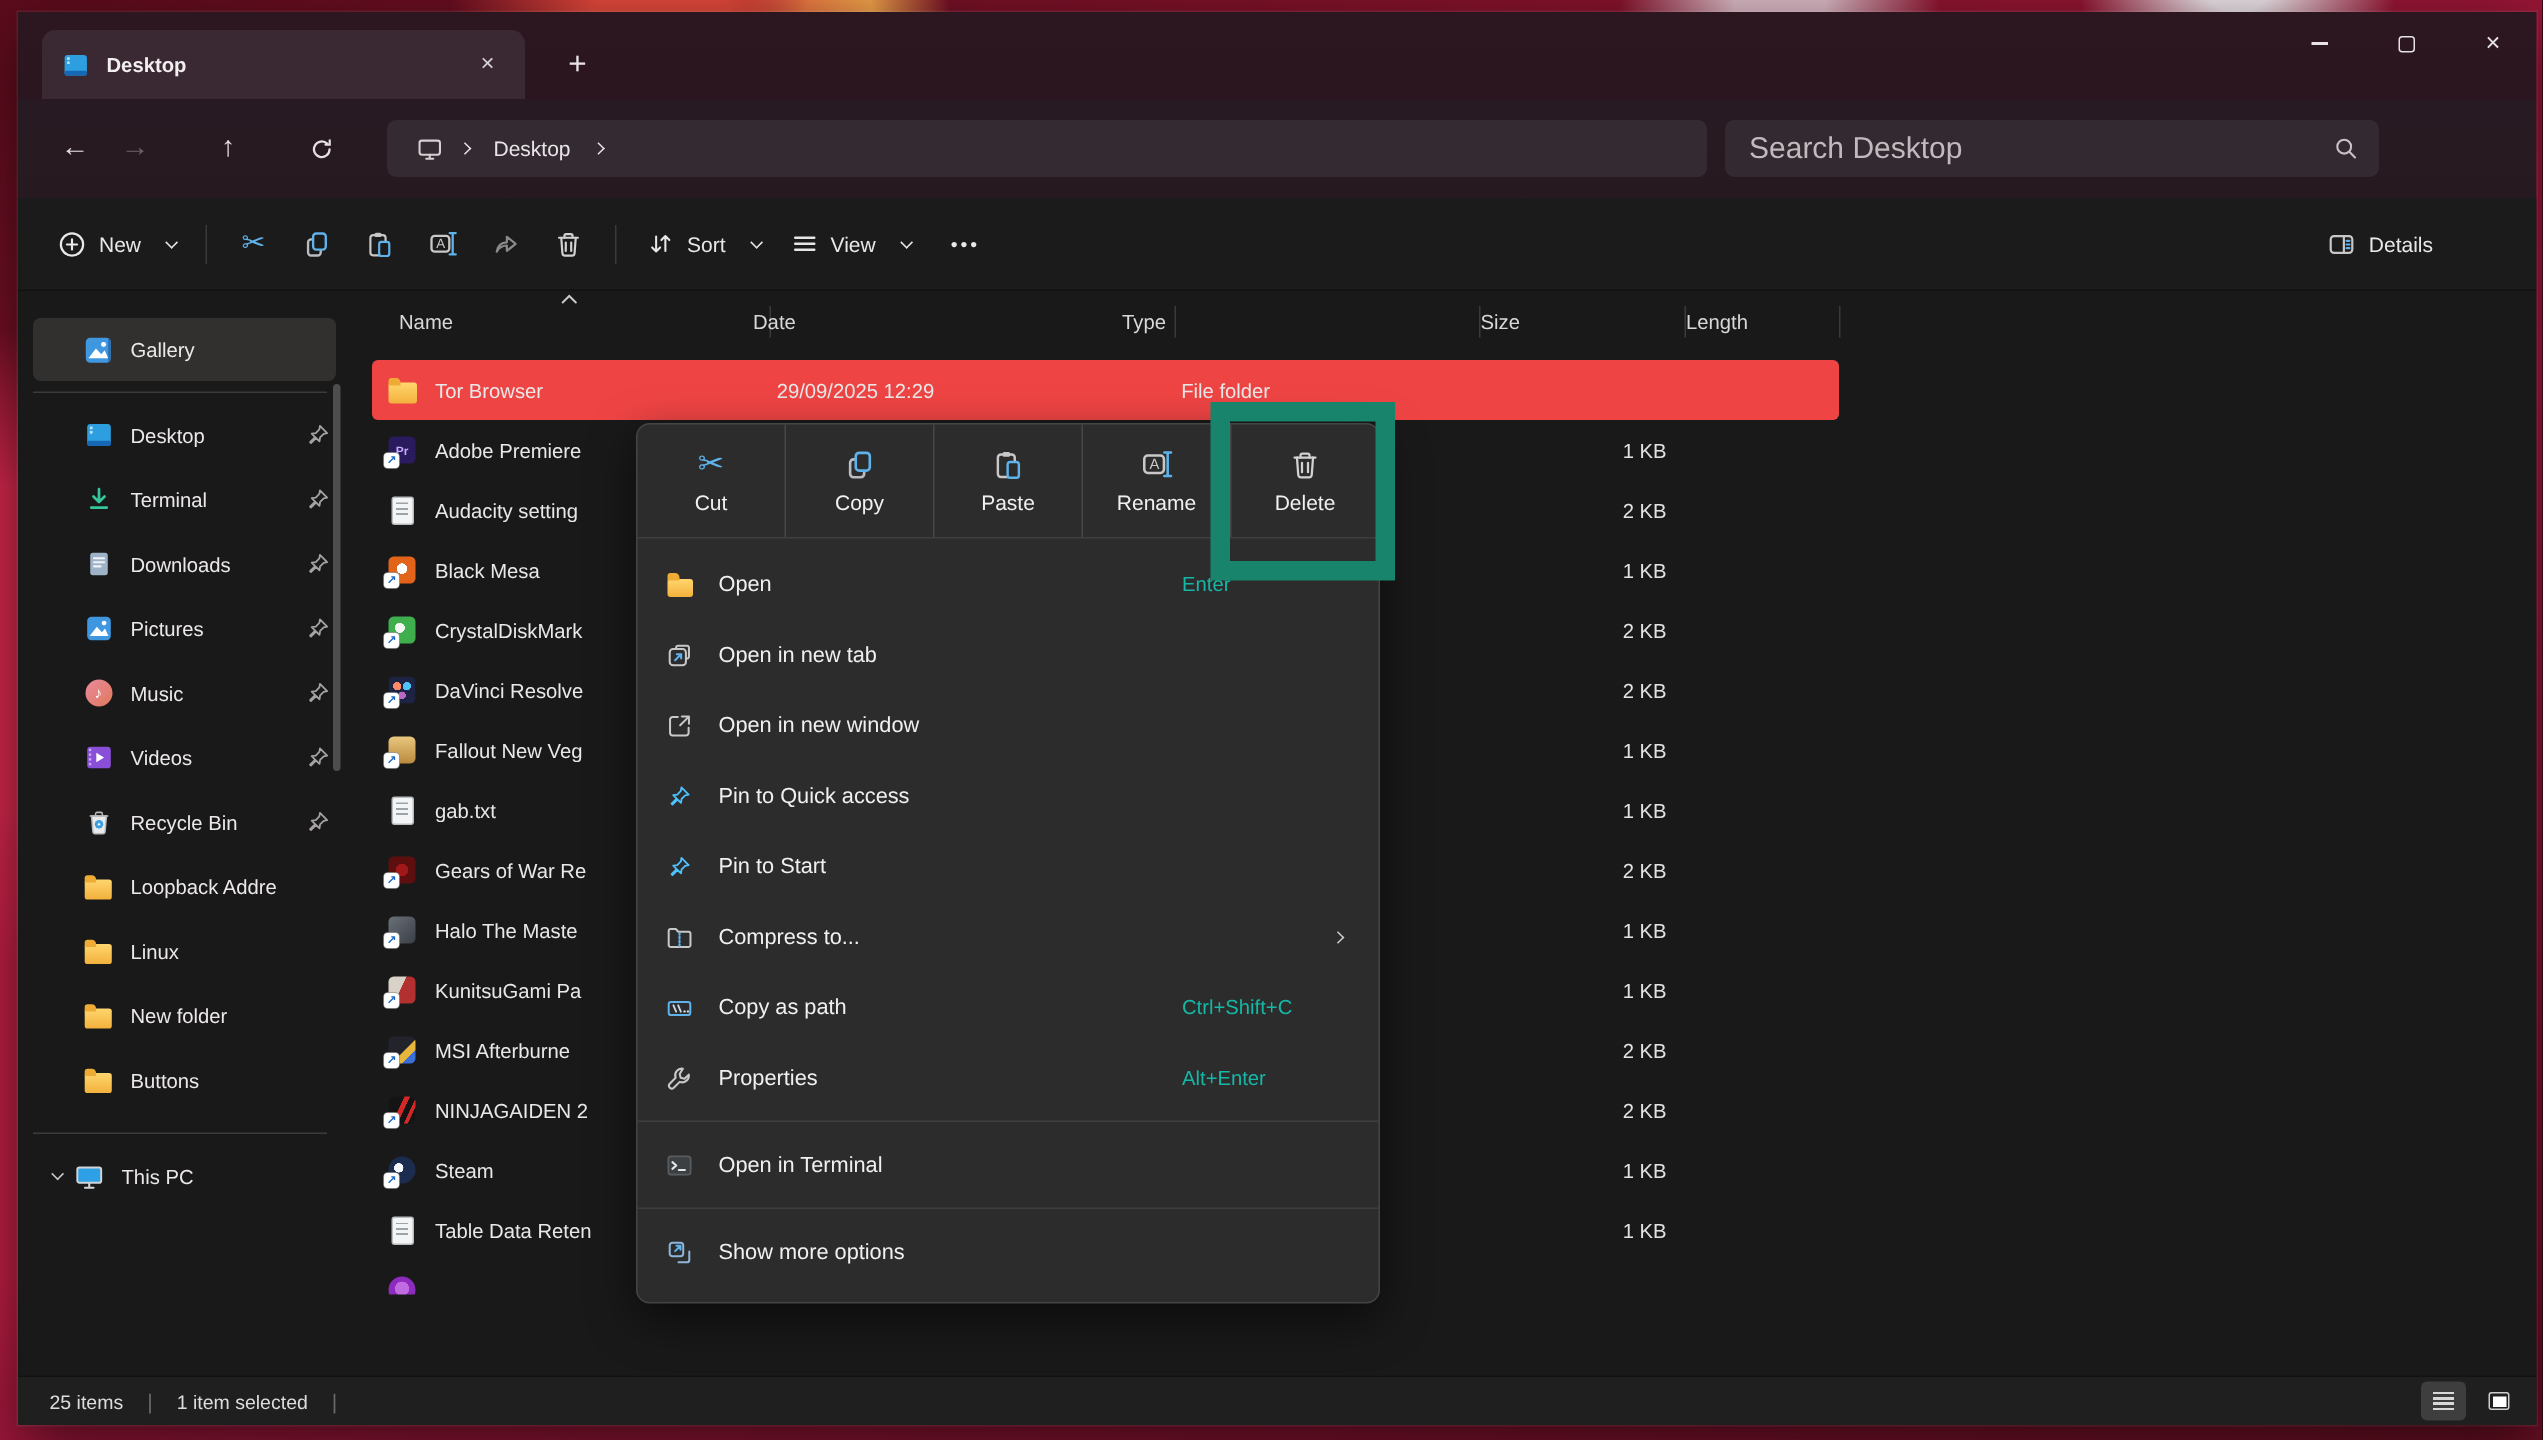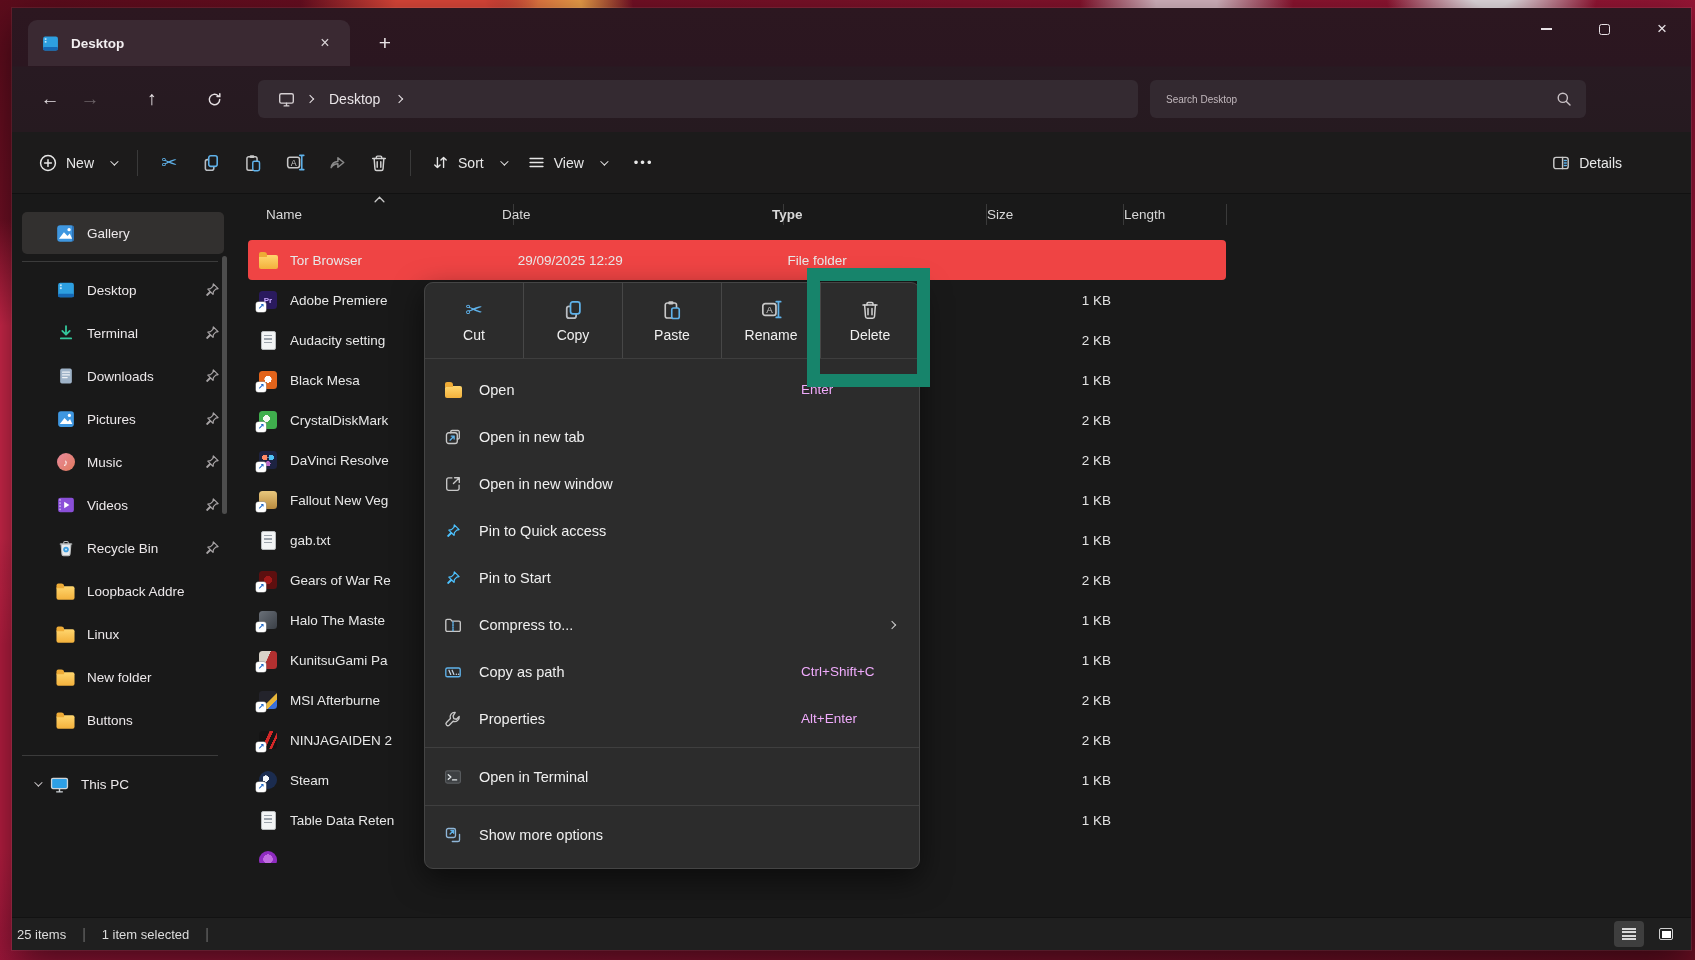--- a/index.html
+++ b/index.html
@@ -36,21 +36,21 @@
   .navbtn.disabled{color:#6d6468}
   .nav-back{margin-left:18px}.nav-up{margin-left:22px}.nav-refresh{margin-left:22px}
   .crumbbar{margin-left:24px;width:880px;height:38px;background:#342a31;border-radius:6px;display:flex;align-items:center;
     color:#e9e4e7;font-size:14px;padding:0 10px}
   .crumb-ico{margin:0 6px 0 10px;display:flex}
   .crumb{padding:0 10px;border-radius:4px}
   .chev{display:inline-block;width:6px;height:6px;border-right:1.4px solid currentColor;border-bottom:1.4px solid currentColor}
   .chev.right{transform:rotate(-45deg);margin:0 6px}
   .chev.down{transform:rotate(45deg) translateY(-2px);margin-left:7px}
   .searchbox{margin-left:12px;width:436px;height:38px;background:#332930;border-radius:6px;display:flex;align-items:center;padding:0 14px}
-  .searchbox input{flex:1;background:transparent;border:0;outline:0;color:#0ea5e9;font-size:10px}
+  .searchbox input{flex:1;background:transparent;border:0;outline:0;color:#0ea5e9;font-size:20px}
   .searchbox input::placeholder{color:#c2b8bd}
   
   .toolbar{position:relative;height:62px;background:#1c1b1b;border-bottom:1px solid #111;display:flex;align-items:center;color:#e8e8e8}
   .tbtn{display:flex;align-items:center;gap:9px;height:40px;padding:0 11px;border-radius:6px;font-size:14px}
   .tb-new{margin-left:16px}
   .tsep{width:1px;height:26px;background:#3a3a3a;margin:0 10px}
   .ticon{width:42px;height:40px;display:flex;align-items:center;justify-content:center;border-radius:6px}
   .blue{color:#5fb2ea}
   .scissors{font-size:19px;transform:rotate(0deg)}
   .tb-more{font-size:13px;letter-spacing:2px;margin-left:6px}
@@ -96,28 +96,28 @@
   
   .ctxmenu{position:absolute;left:412px;top:274px;width:496px;background:#2c2c2c;border:1px solid #454545;border-radius:9px;
     box-shadow:0 10px 30px rgba(0,0,0,.55);z-index:5;color:#f0f0f0}
   .iconbar{height:76px;display:flex;border-bottom:1px solid #3e3e3e}
   .ibtile{flex:1;display:flex;flex-direction:column;align-items:center;justify-content:center;gap:6px;font-size:14px;position:relative}
   .ibtile + .ibtile{border-left:1px solid #474747}
   .ib-ico{height:22px;display:flex;align-items:center;justify-content:center}
   .menu-items{padding:7px 0 10px}
   .mitem{position:relative;height:47px;display:flex;align-items:center;padding-left:18px;font-size:14.5px}
   .mitem .mic{width:20px;height:20px;display:flex;align-items:center;justify-content:center;margin-right:16px;flex:none}
-  .mshort{position:absolute;left:376px;color:#f0abfc;font-size:13.5px}
+  .mshort{position:absolute;left:363px;color:#14b8a6;font-size:13.5px}
   .msub{position:absolute;right:18px;color:#cfcfcf}
   .msep{height:1px;background:#3f3f3f;margin:5px 0}
   .annot{position:absolute;left:795px;top:260px;width:123px;height:119px;border:13px solid #17846b;z-index:9}
   
   .statusbar{position:absolute;left:0;right:0;bottom:0;height:33px;background:#1f1f1f;border-top:1px solid #121212;
     display:flex;align-items:center;color:#dddddd;font-size:13px}
-  .st{margin-left:5px}
+  .st{margin-left:21px}
   .stdiv{margin-left:16px;color:#6a6a6a;font-size:14px}
   .viewbtns{position:absolute;right:10px;display:flex;gap:7px}
   .vbtn{width:30px;height:26px;border-radius:4px;display:flex;align-items:center;justify-content:center}
   .vbtn.active{background:#3e3e3e}
   .vlines{width:14px;height:12px;background:repeating-linear-gradient(180deg,#d9d9d9 0 1.6px,rgba(0,0,0,0) 1.6px 3.5px)}
   .vthumb{width:14px;height:12px;border:1.4px solid #cfcfcf;border-radius:2px;background:#fff;background-clip:content-box;padding:1.5px}
   svg{display:block}
 </style>
 </head>
 <body>
@@ -441,21 +441,21 @@
         <div class="cols" id="cols-header">
           <span class="sortmark">
             <svg width="11" height="7" viewBox="0 0 10 6" fill="none" stroke="#c8c8c8" stroke-width="1.2" stroke-linecap="round">
                 <path d="M1 5 5 1l4 4"></path>
               </svg>
           </span>
         <span class="col-lab" style="left: 30px;">Name</span>
             <span class="col-div" style="left: 277px;"></span>
             <span class="col-lab" style="left: 266px;">Date</span>
             <span class="col-div" style="left: 547px;"></span>
-            <span class="col-lab" style="left: 536px; font-weight: bold;">Type</span>
+            <span class="col-lab" style="left: 512px;">Type</span>
             <span class="col-div" style="left: 750px;"></span>
             <span class="col-lab" style="left: 751px;">Size</span>
             <span class="col-div" style="left: 887px;"></span>
             <span class="col-lab" style="left: 888px;">Length</span>
             <span class="col-div" style="left: 990px;"></span>
           </div>
         <div class="rows" id="rows">
             <div class="frow sel">
               <span class="fic">
                 <span class="icn-folder"></span>

